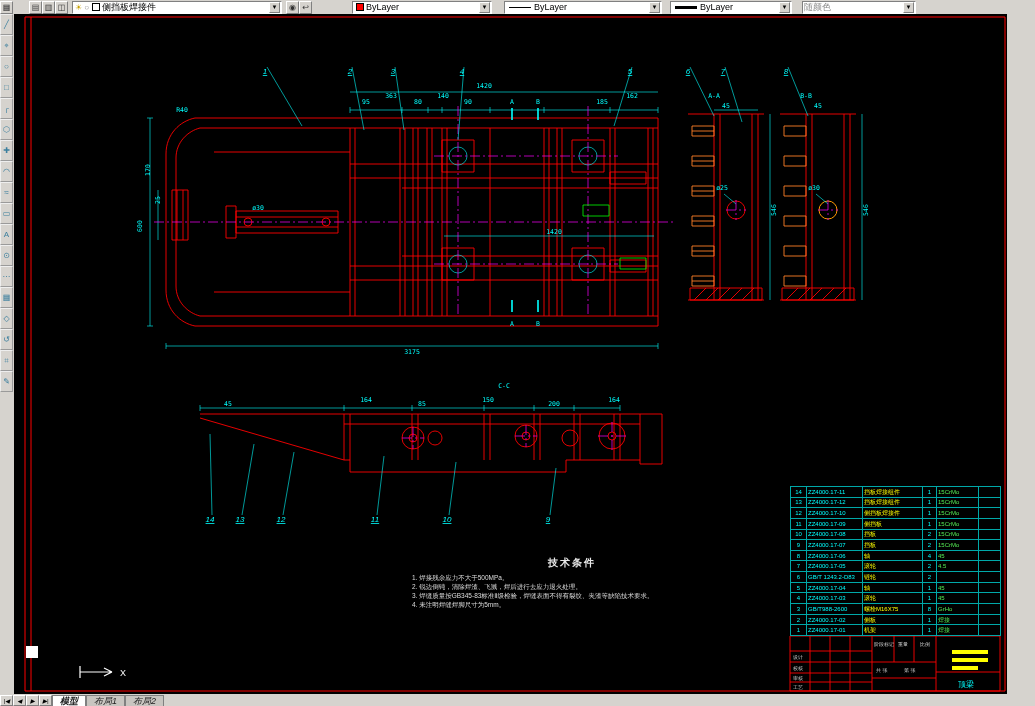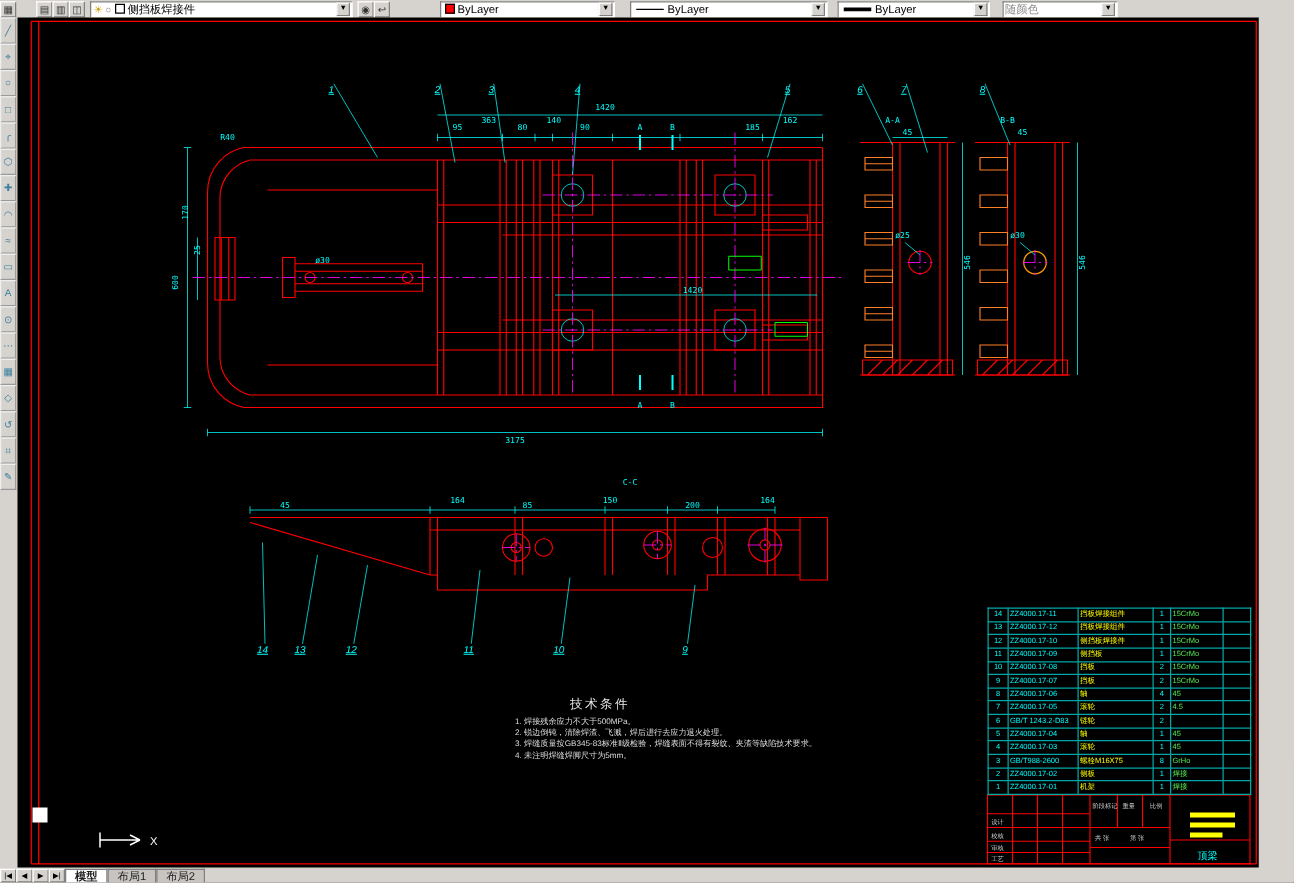--- a/index.html
+++ b/index.html
@@ -33,36 +33,36 @@
   .canvas svg { position:absolute; left:0; top:0; }
   .dimtxt { fill:#00ffff; font-size:6.5px; text-anchor:middle; font-family:"DejaVu Sans Mono",monospace; }
   .leadtxt { fill:#00ffff; font-size:8px; font-style:italic; text-anchor:middle; text-decoration:underline; }
   .leadln { stroke:#00ffff; stroke-width:0.6; }
   .tbtxt { fill:#cccccc; font-size:5px; }
   .tbname { fill:#00ffff; font-size:8px; }
   .ucstxt { fill:#ffffff; font-size:9px; }
 
   
   .tech { position:absolute; left:398px; top:542px; width:256px; color:#e8e8e8; }
-  .tech-title { font-size:10px; font-weight:normal; letter-spacing:2px; margin-left:44px; margin-bottom:3px; }
+  .tech-title { font-size:10px; font-weight:bold; letter-spacing:2px; margin-left:64px; margin-bottom:3px;text-align:center; }
   .tech-notes div { font-size:6.5px; line-height:9px; color:#dddddd; }
 
   
   .bom { position:absolute; left:776px; top:472px; width:210px; height:150px; }
   .bom table { width:210px; height:150px; border-collapse:collapse; table-layout:fixed; }
   .bom td { border:1px solid #00a8a8; font-size:6px; line-height:1; padding:0 1px; white-space:nowrap; overflow:hidden; height:9px; }
   .bom .c0 { color:#00ffff; text-align:center; }
   .bom .c1 { color:#00ffff; }
   .bom .c2 { color:#ffff00; }
   .bom .c3 { color:#00ffff; text-align:center; }
   .bom .c4 { color:#55ee55; }
   .bom .c5 { color:#00ffff; }
 
   
-  .tabbar { position:absolute; left:0; bottom:0; width:1035px; height:12px; background:#d6d3ce; display:flex; align-items:flex-end; }
+  .tabbar { position:absolute; left:0; bottom:0; width:1035px; height:12px; background:#d6d3ce; display:flex; align-items:flex-end;font-style:italic; }
   .navbtn { width:13px; height:11px; font-size:6px; line-height:10px; text-align:center; background:#d6d3ce;
             border:1px solid; border-color:#fff #808080 #808080 #fff; flex:none; }
   .tab { height:11px; padding:0 7px; font-size:9px; line-height:11px; background:#c8c5c0;
          border:1px solid #808080; border-bottom:none; flex:none; color:#222; }
   .tab.active { background:#ffffff; font-weight:bold; }
 </style>
 </head>
 <body>
 
 <div class="window">
@@ -96,21 +96,21 @@
       <span class="txt">ByLayer</span>
       <span class="arrow">▼</span>
     </div>
     <div class="sp8"></div>
     <div class="combo" style="width:122px">
       <span class="lwsample"></span>
       <span class="txt">ByLayer</span>
       <span class="arrow">▼</span>
     </div>
     <div class="sp10"></div>
-    <div class="combo" style="width:92px">
+    <div class="combo" style="width:114px">
       <span class="txt disabledtxt">随颜色</span>
       <span class="arrow">▼</span>
     </div>
   </div>
 
   <div class="left-toolbar">
       <div class="ltbtn">╱</div>
       <div class="ltbtn">⌖</div>
       <div class="ltbtn">○</div>
       <div class="ltbtn">□</div>

